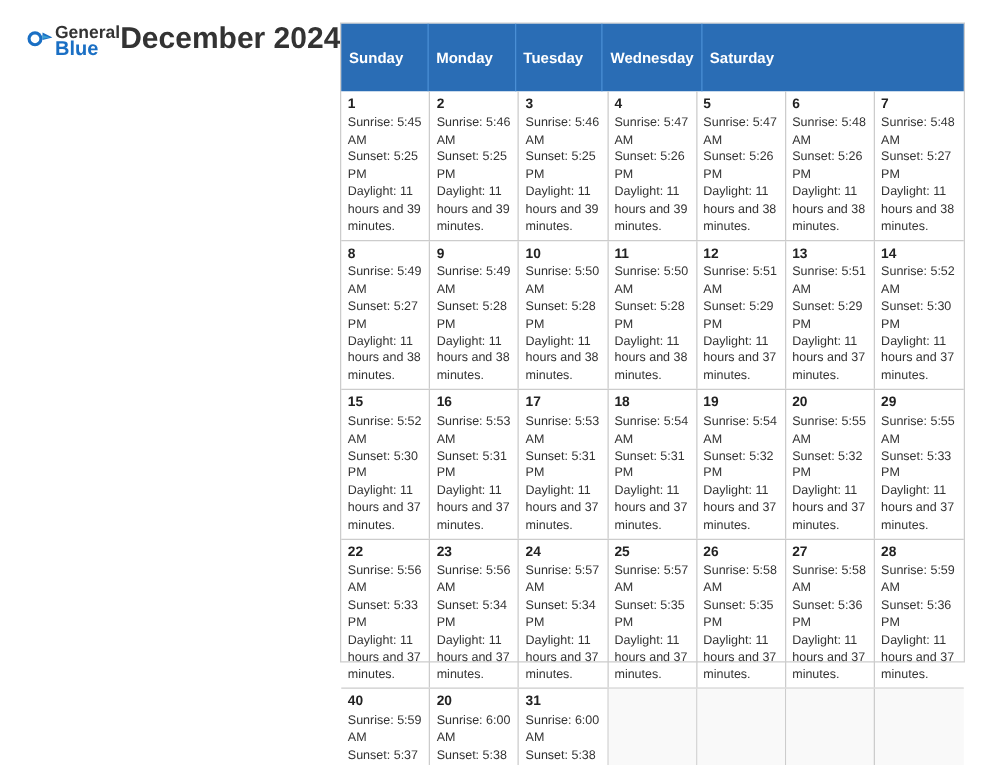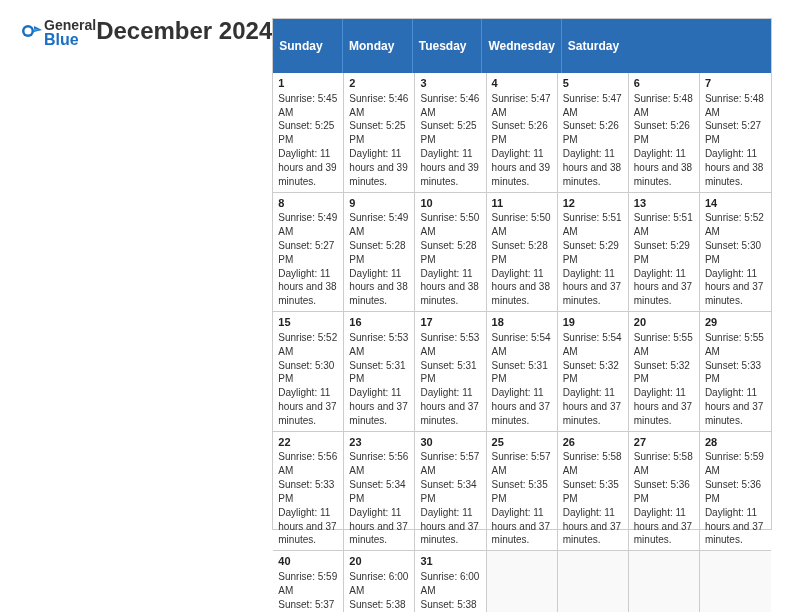--- a/index.html
+++ b/index.html
@@ -236,21 +236,21 @@
         <div class="cal-row">
           <div class="cal-cell">
         <span class="day-num">22</span>
         <span class="cell-text">Sunrise: 5:56 AM<br>Sunset: 5:33 PM<br>Daylight: 11 hours and 37 minutes.</span>
       </div>
           <div class="cal-cell">
         <span class="day-num">23</span>
         <span class="cell-text">Sunrise: 5:56 AM<br>Sunset: 5:34 PM<br>Daylight: 11 hours and 37 minutes.</span>
       </div>
           <div class="cal-cell">
-        <span class="day-num">30</span>
+        <span class="day-num">24</span>
         <span class="cell-text">Sunrise: 5:57 AM<br>Sunset: 5:34 PM<br>Daylight: 11 hours and 37 minutes.</span>
       </div>
           <div class="cal-cell">
         <span class="day-num">25</span>
         <span class="cell-text">Sunrise: 5:57 AM<br>Sunset: 5:35 PM<br>Daylight: 11 hours and 37 minutes.</span>
       </div>
           <div class="cal-cell">
         <span class="day-num">26</span>
         <span class="cell-text">Sunrise: 5:58 AM<br>Sunset: 5:35 PM<br>Daylight: 11 hours and 37 minutes.</span>
       </div>

